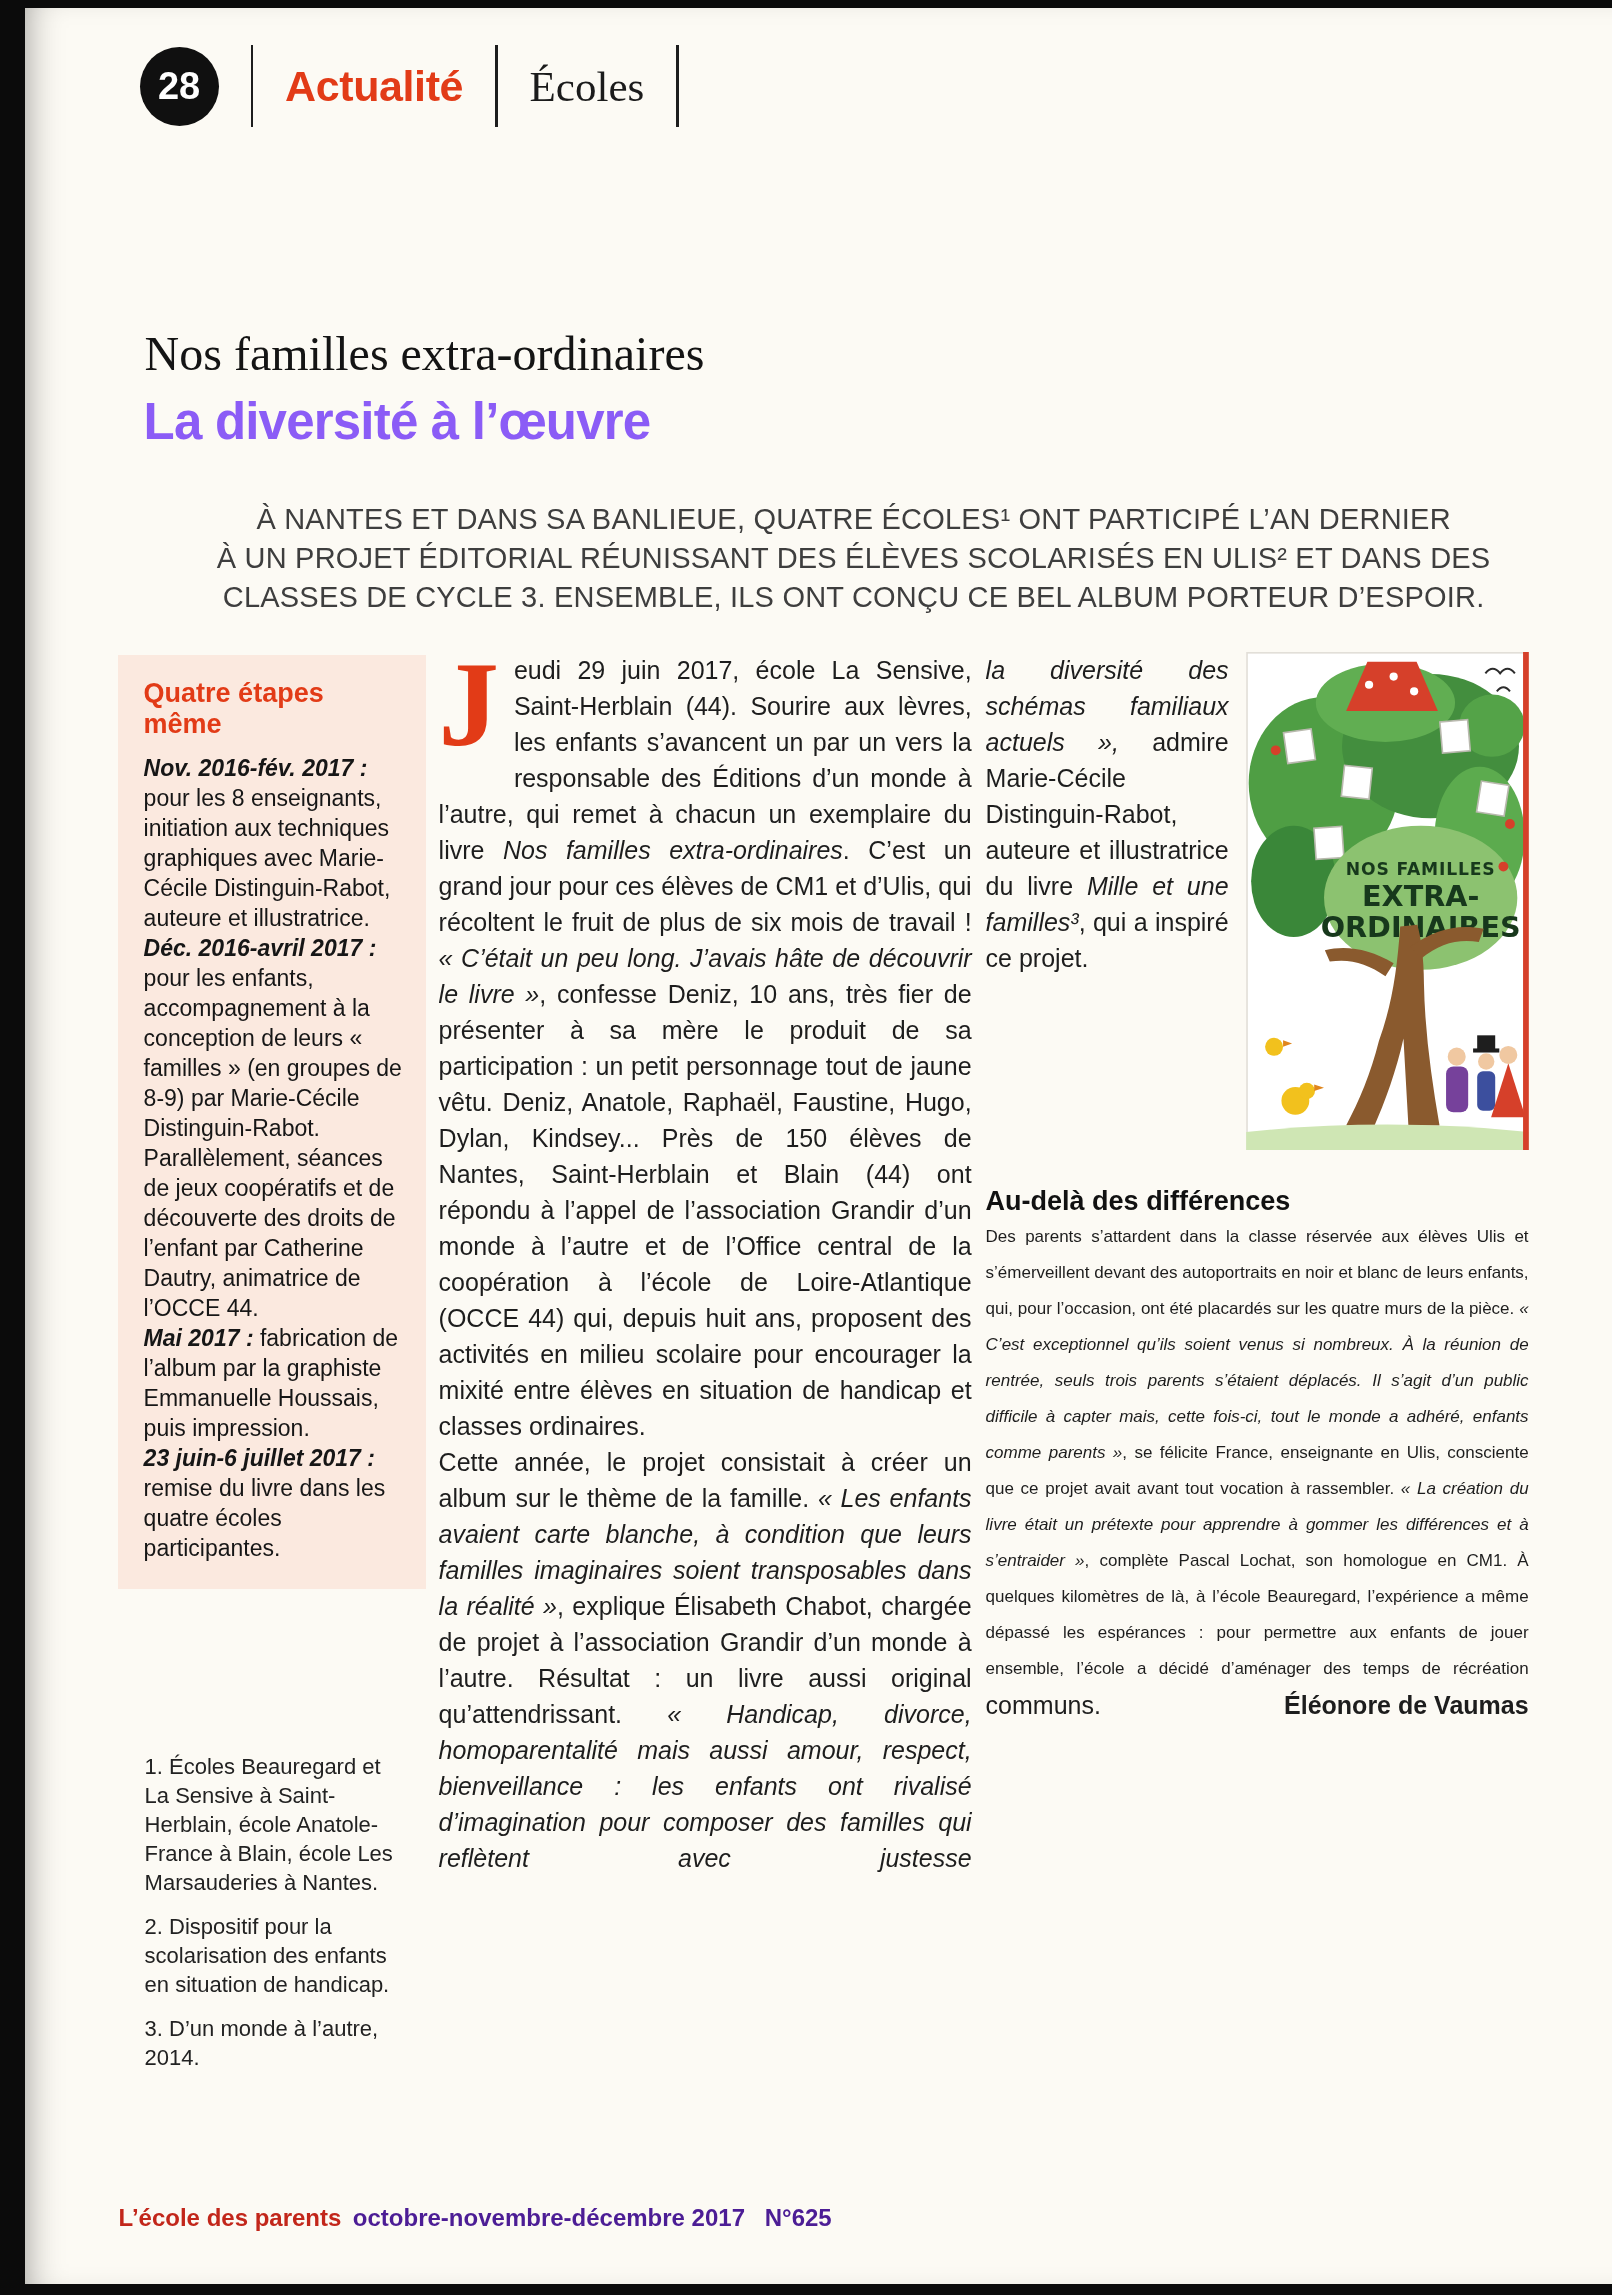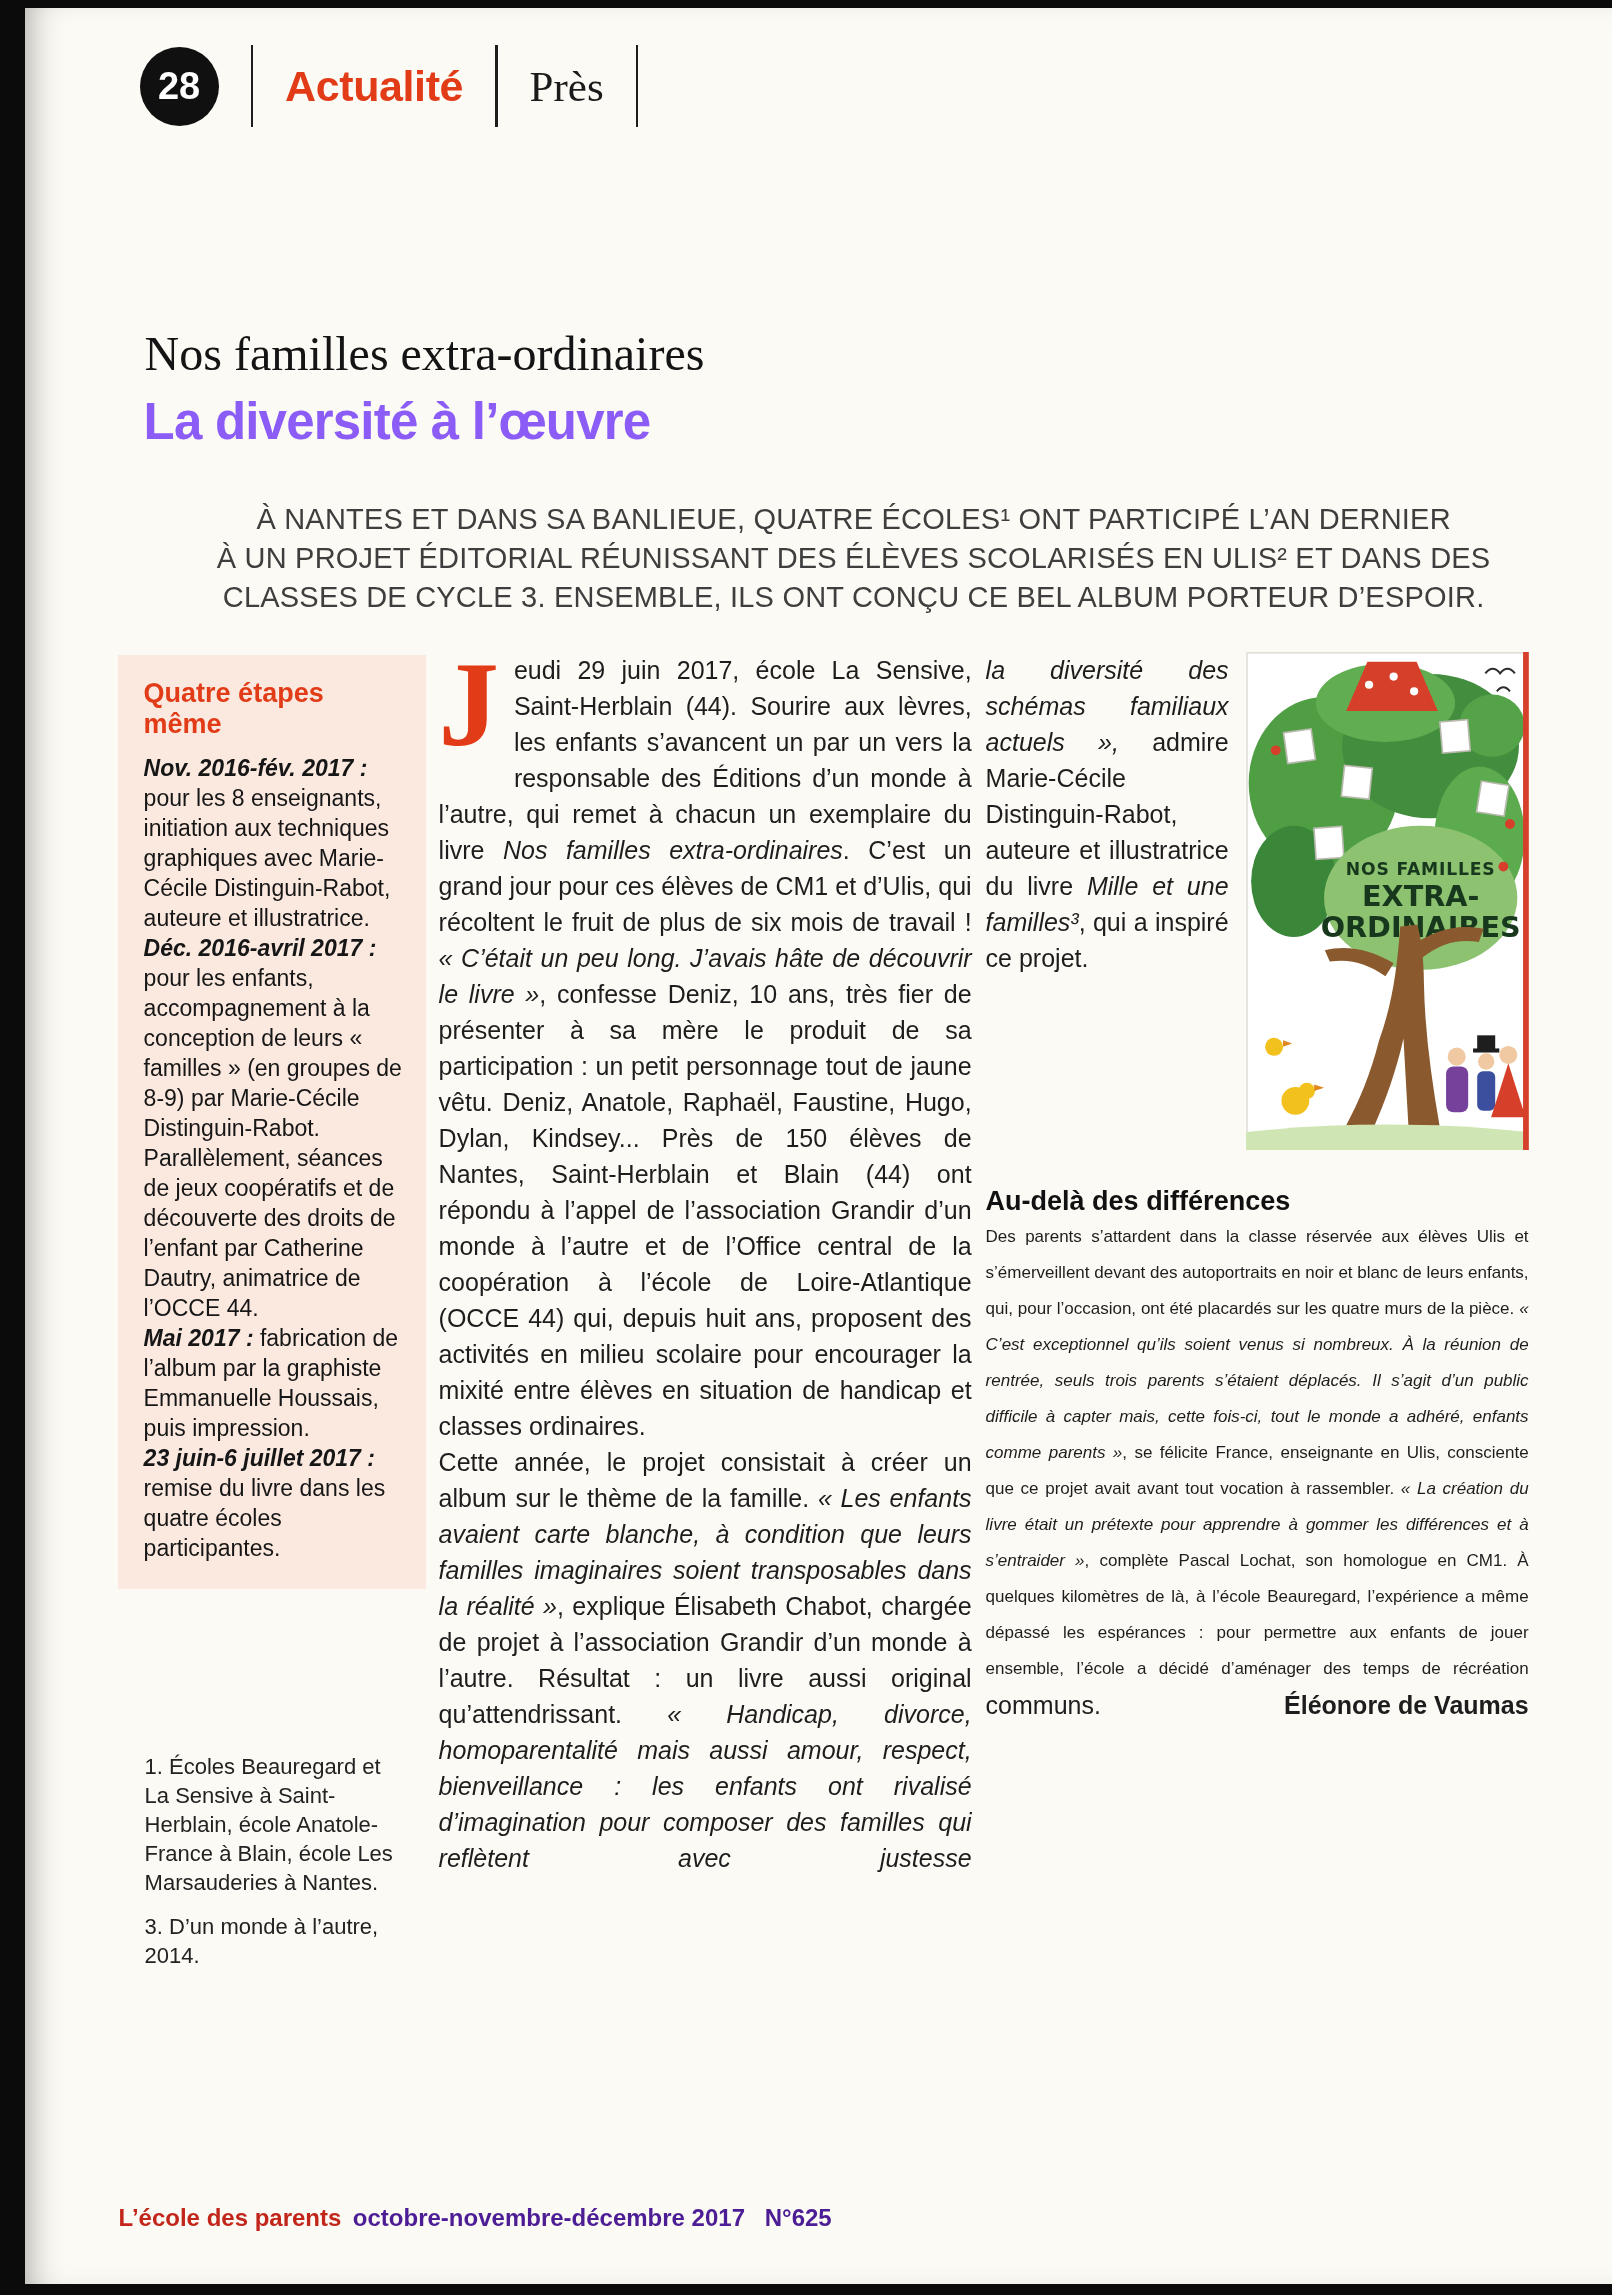--- a/index.html
+++ b/index.html
@@ -64,21 +64,21 @@
 </head>
 <body>
 
 <div class="page">
 
   <div class="header-row">
     <div class="page-number">28</div>
     <div class="vsep"></div>
     <div class="section-label">Actualité</div>
     <div class="vsep"></div>
-    <div class="subsection-label">Près</div>
+    <div class="subsection-label">Écoles</div>
     <div class="vsep"></div>
   </div>
 
   <div class="kicker">Nos familles extra-ordinaires</div>
   <div class="headline">La diversité à l’œuvre</div>
   <div class="standfirst">
     <div>À NANTES ET DANS SA BANLIEUE, QUATRE ÉCOLES¹ ONT PARTICIPÉ L’AN DERNIER</div>
     <div>À UN PROJET ÉDITORIAL RÉUNISSANT DES ÉLÈVES SCOLARISÉS EN ULIS² ET DANS DES</div>
     <div>CLASSES DE CYCLE 3. ENSEMBLE, ILS ONT CONÇU CE BEL ALBUM PORTEUR D’ESPOIR.</div>
   </div>
@@ -86,20 +86,21 @@
   <div class="sidebar">
     <div class="sidebar-title">Quatre étapes même</div>
     <div class="step"><b>Nov. 2016-fév. 2017 :</b> <span>pour les 8 enseignants, initiation aux techniques graphiques avec Marie-Cécile Distinguin-Rabot, auteure et illustratrice.</span></div>
     <div class="step"><b>Déc. 2016-avril 2017 :</b> <span>pour les enfants, accompagnement à la conception de leurs « familles » (en groupes de 8-9) par Marie-Cécile Distinguin-Rabot. Parallèlement, séances de jeux coopératifs et de découverte des droits de l’enfant par Catherine Dautry, animatrice de l’OCCE 44.</span></div>
     <div class="step"><b>Mai 2017 :</b> <span>fabrication de l’album par la graphiste Emmanuelle Houssais, puis impression.</span></div>
     <div class="step"><b>23 juin-6 juillet 2017 :</b> <span>remise du livre dans les quatre écoles participantes.</span></div>
   </div>
 
   <div class="footnotes">
     <div class="footnote">1. Écoles Beauregard et La Sensive à Saint-Herblain, école Anatole-France à Blain, école Les Marsauderies à Nantes.</div>
+    <div class="footnote">2. Dispositif pour la scolarisation des enfants en situation de handicap.</div>
     <div class="footnote">3. D’un monde à l’autre, 2014.</div>
   </div>
 
   <div class="col-mid">
     <p><span class="dropcap">J</span><span>eudi 29 juin 2017, école La Sensive, Saint-Herblain (44). Sourire aux lèvres, les enfants s’avancent un par un vers la responsable des Éditions d’un monde à l’autre, qui remet à chacun un exemplaire du livre </span><span class="it">Nos familles extra-ordinaires</span><span>. C’est un grand jour pour ces élèves de CM1 et d’Ulis, qui récoltent le fruit de plus de six mois de travail ! </span><span class="it">« C’était un peu long. J’avais hâte de découvrir le livre »</span><span>, confesse Deniz, 10 ans, très fier de présenter à sa mère le produit de sa participation : un petit personnage tout de jaune vêtu. Deniz, Anatole, Raphaël, Faustine, Hugo, Dylan, Kindsey... Près de 150 élèves de Nantes, Saint-Herblain et Blain (44) ont répondu à l’appel de l’association Grandir d’un monde à l’autre et de l’Office central de la coopération à l’école de Loire-Atlantique (OCCE 44) qui, depuis huit ans, proposent des activités en milieu scolaire pour encourager la mixité entre élèves en situation de handicap et classes ordinaires.</span></p>
     <p class="cont"><span>Cette année, le projet consistait à créer un album sur le thème de la famille. </span><span class="it">« Les enfants avaient carte blanche, à condition que leurs familles imaginaires soient transposables dans la réalité »</span><span>, explique Élisabeth Chabot, chargée de projet à l’association Grandir d’un monde à l’autre. Résultat : un livre aussi original qu’attendrissant. </span><span class="it">« Handicap, divorce, homoparentalité mais aussi amour, respect, bienveillance : les enfants ont rivalisé d’imagination pour composer des familles qui reflètent avec justesse</span></p>
   </div>
 
   <div class="col-right">
     <div class="right-top">

